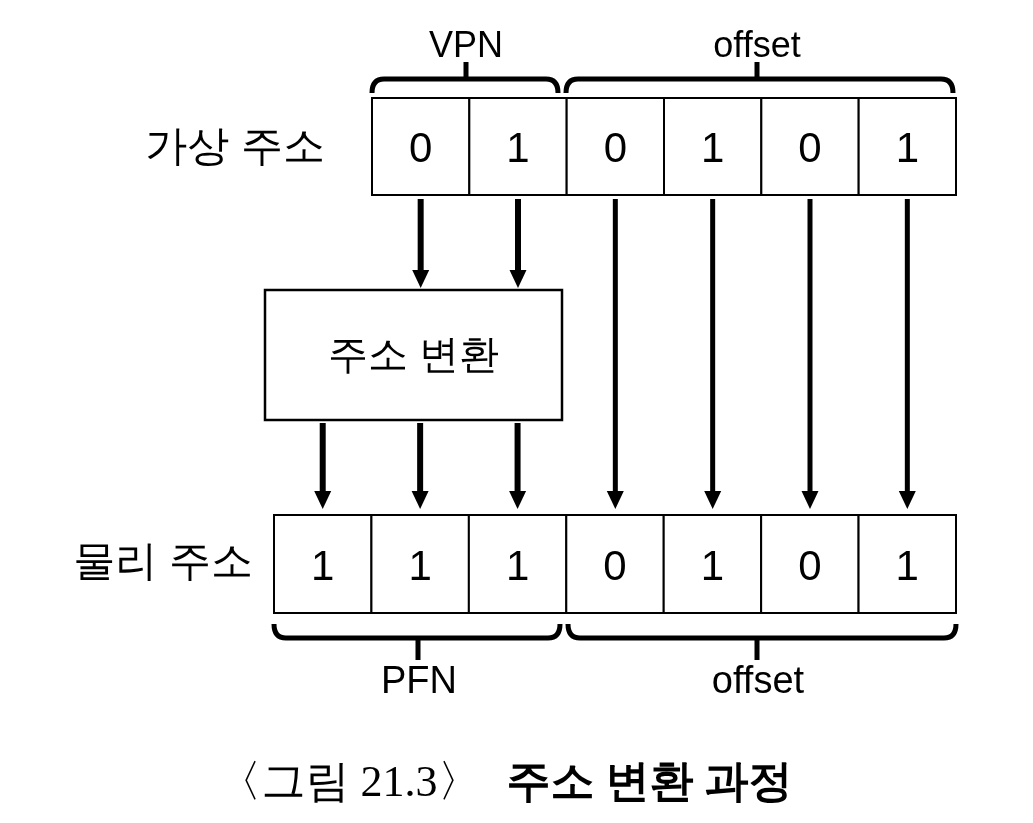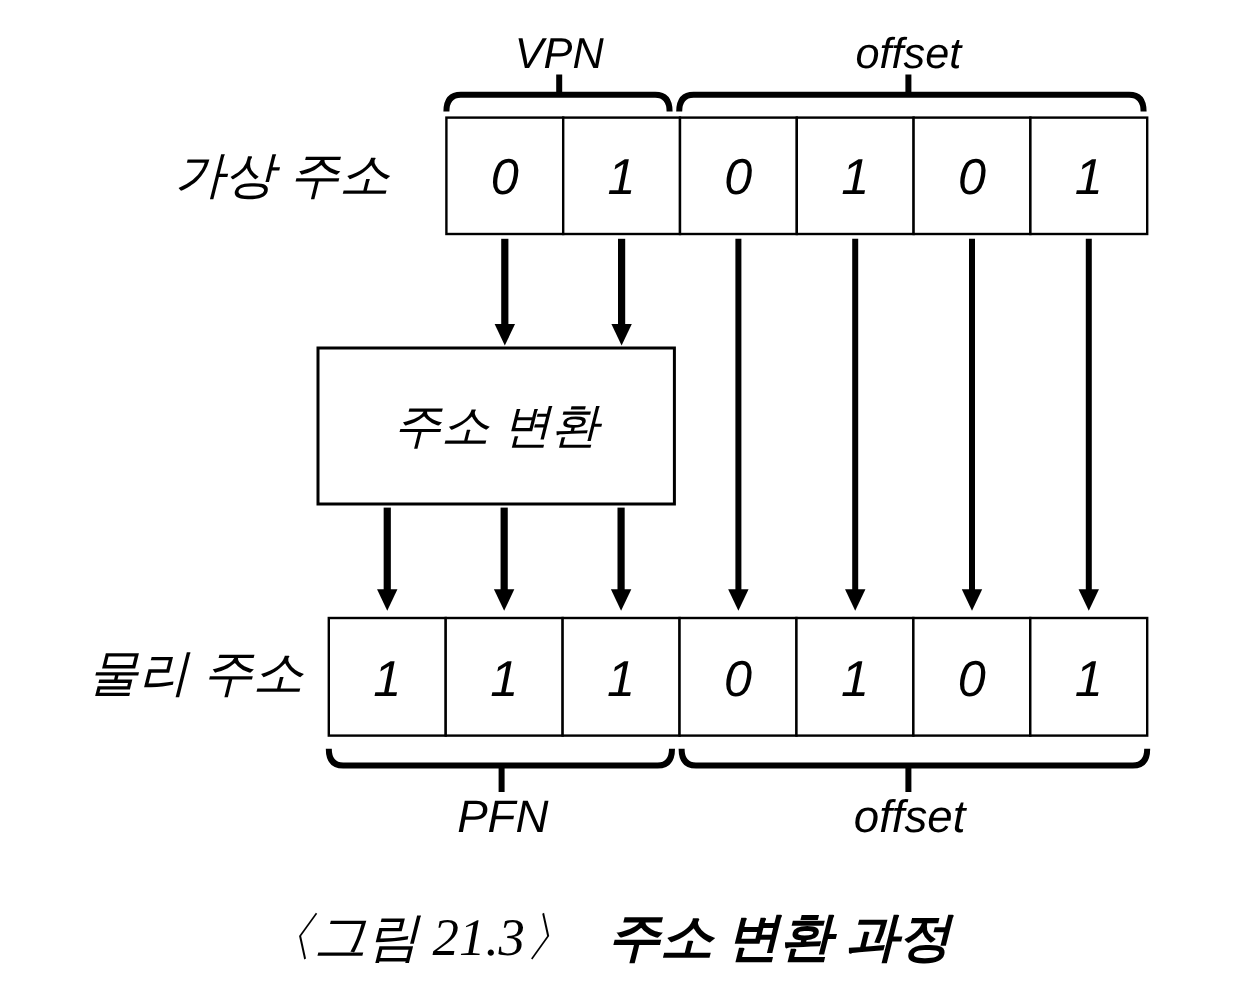--- a/index.html
+++ b/index.html
@@ -7,21 +7,20 @@
     padding: 0;
     background: #ffffff;
   }
   .stage {
     position: relative;
     width: 1033px;
     height: 823px;
     background: #ffffff;
     overflow: hidden;
     font-family: "Liberation Sans", sans-serif;
-    font-style: italic;
   }
   svg text {
     fill: #000000;
     font-family: "Liberation Sans", sans-serif;
   }
   .field-label   { font-size: 36px; }
   .field-label-b { font-size: 38px; }
   .row-label     { font-size: 42px; }
   .bit-text      { font-size: 42px; }
   .box-label     { font-size: 40px; }

